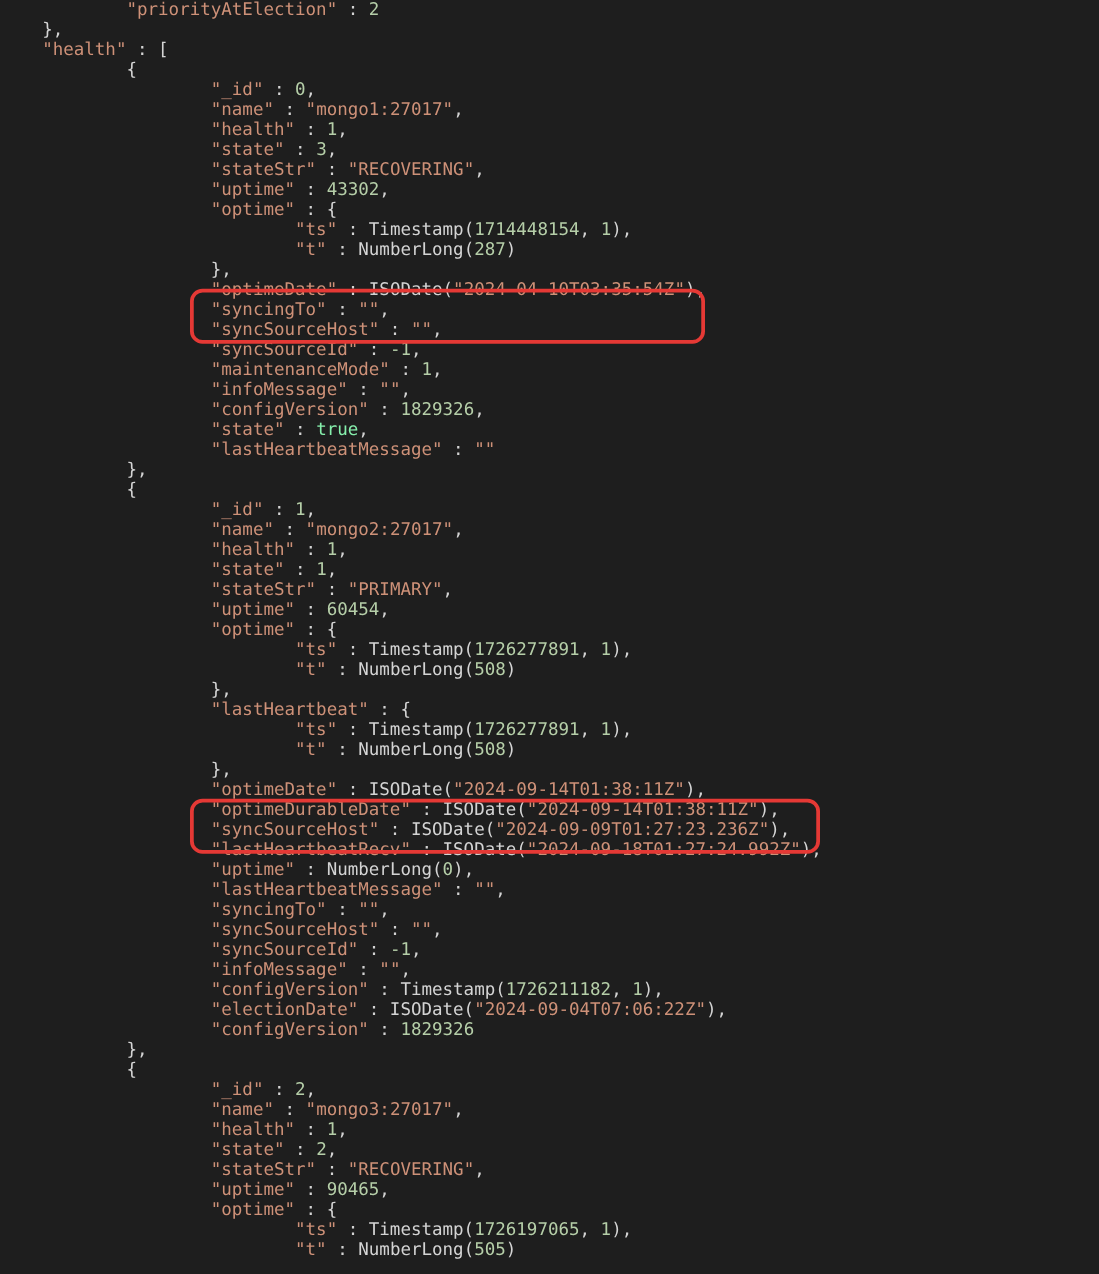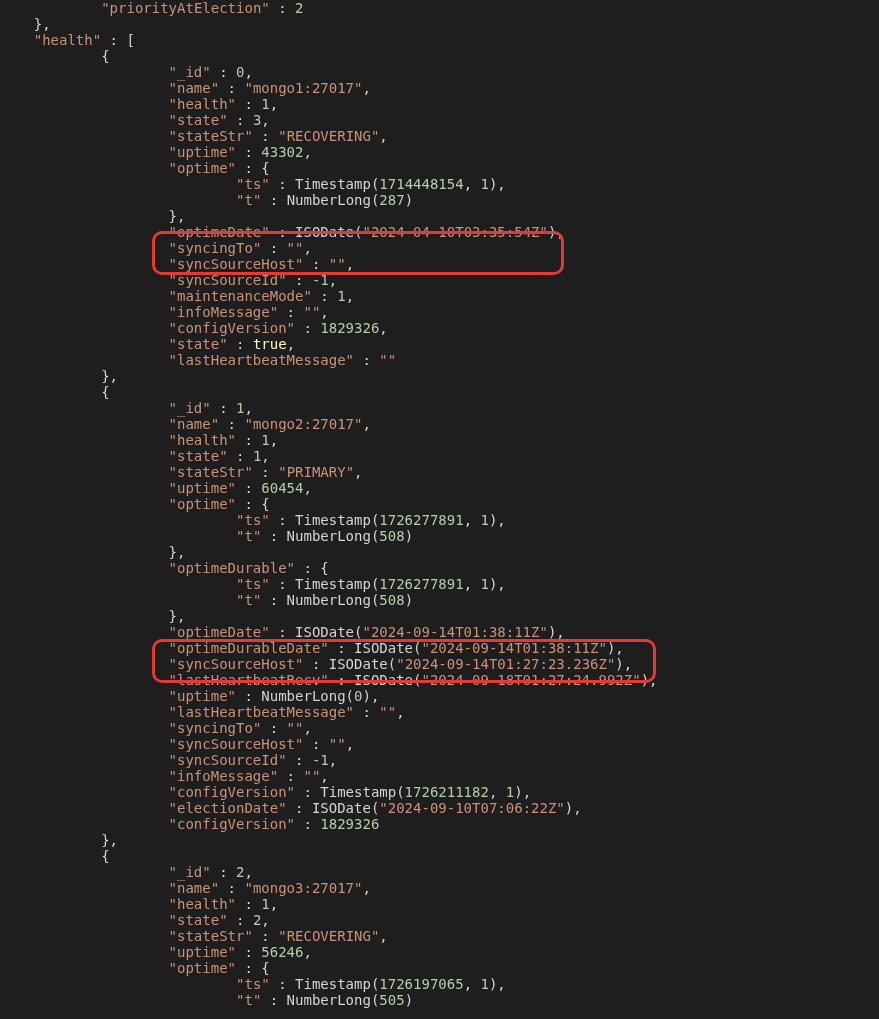--- a/index.html
+++ b/index.html
@@ -14,21 +14,21 @@
     margin: 0;
     padding: 0;
     font-family: Consolas, "Menlo", "DejaVu Sans Mono", monospace;
     font-size: 14px;
     line-height: 16px;
     color: #d4d4d4;
     white-space: pre;
   }
   .s  { color: #ce9178; }      
   .n  { color: #b5cea8; }      
-  .b  { color: #fef9c3; }      
+  .b  { color: #86efac; }      
   .hl {                          
     position: absolute;
     border: 3px solid #e53935;
     border-radius: 10px;
     pointer-events: none;
     box-sizing: border-box;
   }
 </style>
 </head>
 <body>
@@ -61,44 +61,44 @@
                     <span class="s">"<span>_id</span>"</span> : <span class="n">1</span>,
                     <span class="s">"<span>name</span>"</span> : <span class="s">"<span>mongo2:27017</span>"</span>,
                     <span class="s">"<span>health</span>"</span> : <span class="n">1</span>,
                     <span class="s">"<span>state</span>"</span> : <span class="n">1</span>,
                     <span class="s">"<span>stateStr</span>"</span> : <span class="s">"<span>PRIMARY</span>"</span>,
                     <span class="s">"<span>uptime</span>"</span> : <span class="n">60454</span>,
                     <span class="s">"<span>optime</span>"</span> : {
                             <span class="s">"<span>ts</span>"</span> : Timestamp(<span class="n">1726277891</span>, <span class="n">1</span>),
                             <span class="s">"<span>t</span>"</span> : NumberLong(<span class="n">508</span>)
                     },
-                    <span class="s">"<span>optimeDurable</span>"</span> : {
+                    <span class="s">"<span>lastHeartbeat</span>"</span> : {
                             <span class="s">"<span>ts</span>"</span> : Timestamp(<span class="n">1726277891</span>, <span class="n">1</span>),
                             <span class="s">"<span>t</span>"</span> : NumberLong(<span class="n">508</span>)
                     },
                     <span class="s">"<span>optimeDate</span>"</span> : ISODate(<span class="s">"<span>2024-09-14T01:38:11Z</span>"</span>),
                     <span class="s">"<span>optimeDurableDate</span>"</span> : ISODate(<span class="s">"<span>2024-09-14T01:38:11Z</span>"</span>),
-                    <span class="s">"<span>syncSourceHost</span>"</span> : ISODate(<span class="s">"<span>2024-09-14T01:27:23.236Z</span>"</span>),
+                    <span class="s">"<span>syncSourceHost</span>"</span> : ISODate(<span class="s">"<span>2024-09-09T01:27:23.236Z</span>"</span>),
                     <span class="s">"<span>lastHeartbeatRecv</span>"</span> : ISODate(<span class="s">"<span>2024-09-18T01:27:24.992Z</span>"</span>),
                     <span class="s">"<span>uptime</span>"</span> : <span>NumberLong(</span><span class="n">0</span>),
                     <span class="s">"<span>lastHeartbeatMessage</span>"</span> : <span class="s">"<span></span>"</span>,
                     <span class="s">"<span>syncingTo</span>"</span> : <span class="s">"<span></span>"</span>,
                     <span class="s">"<span>syncSourceHost</span>"</span> : <span class="s">"<span></span>"</span>,
                     <span class="s">"<span>syncSourceId</span>"</span> : <span class="n">-1</span>,
                     <span class="s">"<span>infoMessage</span>"</span> : <span class="s">"<span></span>"</span>,
                     <span class="s">"<span>configVersion</span>"</span> : Timestamp(<span class="n">1726211182</span>, <span class="n">1</span>),
-                    <span class="s">"<span>electionDate</span>"</span> : ISODate(<span class="s">"<span>2024-09-10T07:06:22Z</span>"</span>),
+                    <span class="s">"<span>electionDate</span>"</span> : ISODate(<span class="s">"<span>2024-09-04T07:06:22Z</span>"</span>),
                     <span class="s">"<span>configVersion</span>"</span> : <span class="n">1829326</span>
             },
             {
                     <span class="s">"<span>_id</span>"</span> : <span class="n">2</span>,
                     <span class="s">"<span>name</span>"</span> : <span class="s">"<span>mongo3:27017</span>"</span>,
                     <span class="s">"<span>health</span>"</span> : <span class="n">1</span>,
                     <span class="s">"<span>state</span>"</span> : <span class="n">2</span>,
                     <span class="s">"<span>stateStr</span>"</span> : <span class="s">"<span>RECOVERING</span>"</span>,
-                    <span class="s">"<span>uptime</span>"</span> : <span class="n">56246</span>,
+                    <span class="s">"<span>uptime</span>"</span> : <span class="n">90465</span>,
                     <span class="s">"<span>optime</span>"</span> : {
                             <span class="s">"<span>ts</span>"</span> : Timestamp(<span class="n">1726197065</span>, <span class="n">1</span>),
                             <span class="s">"<span>t</span>"</span> : NumberLong(<span class="n">505</span>)
 </pre>
 
 <div class="hl" style="left:152px; top:231px; width:412px; height:44px;"></div>
 <div class="hl" style="left:152px; top:639px; width:504px; height:44px;"></div>
 
 </body></html>

